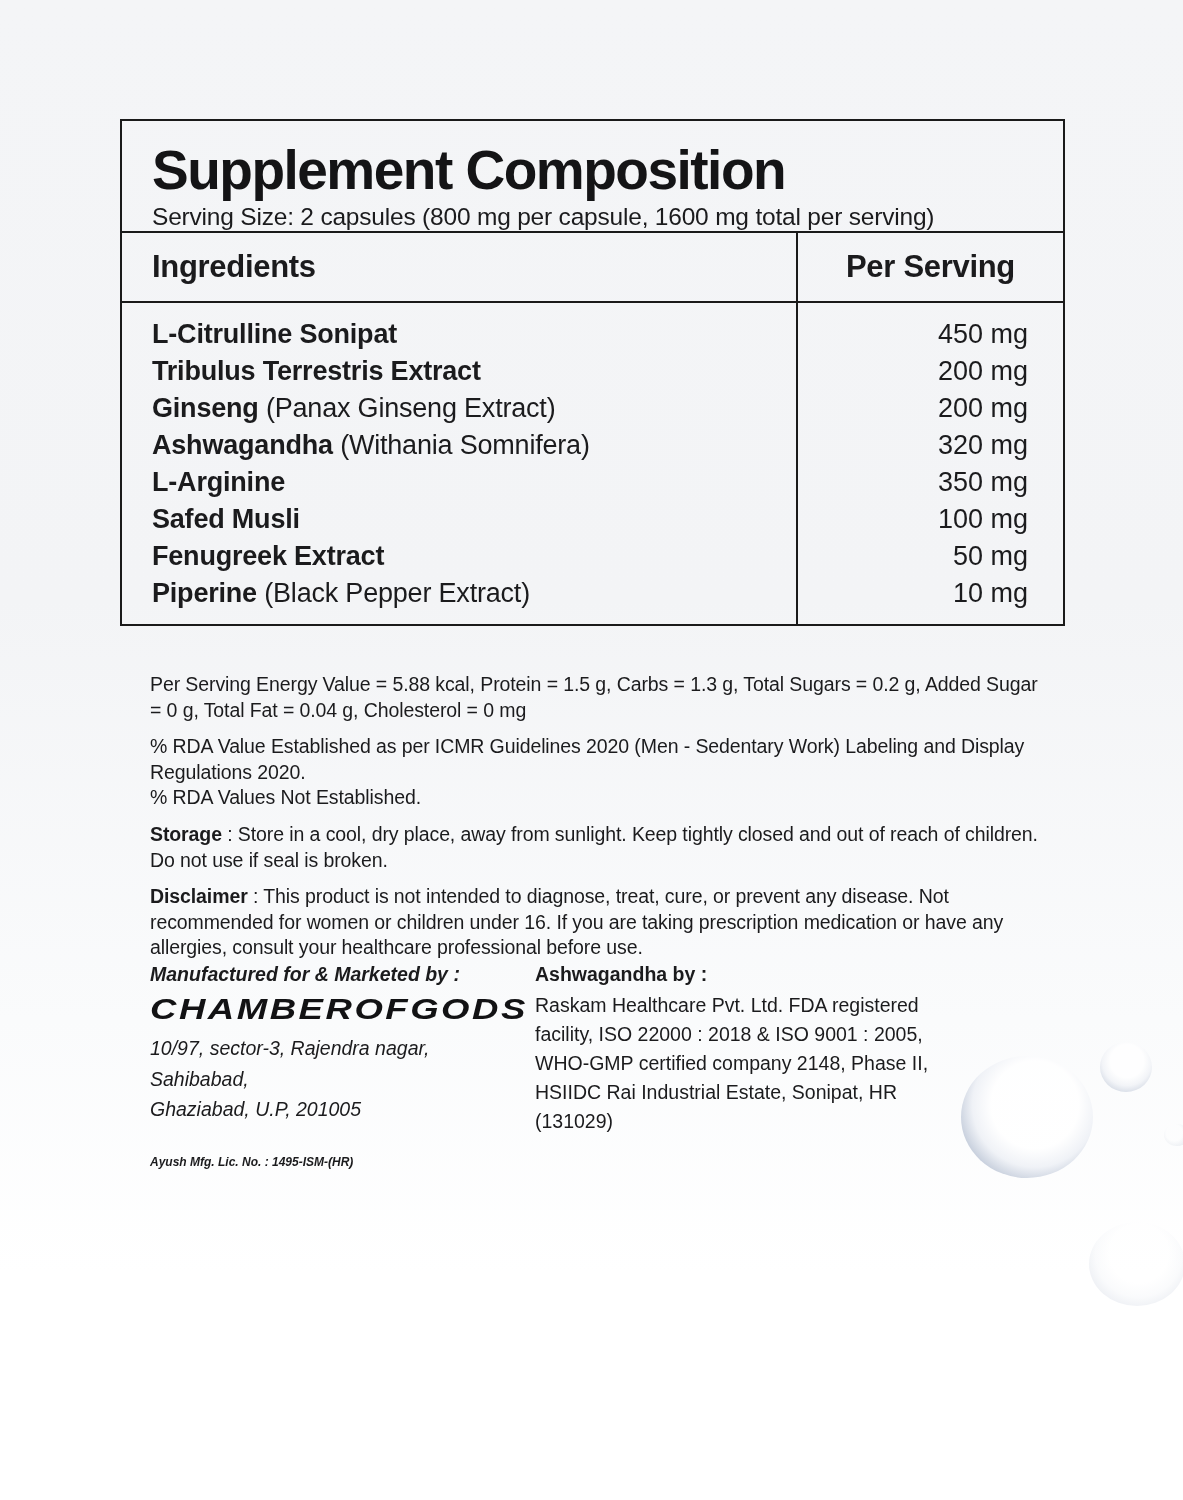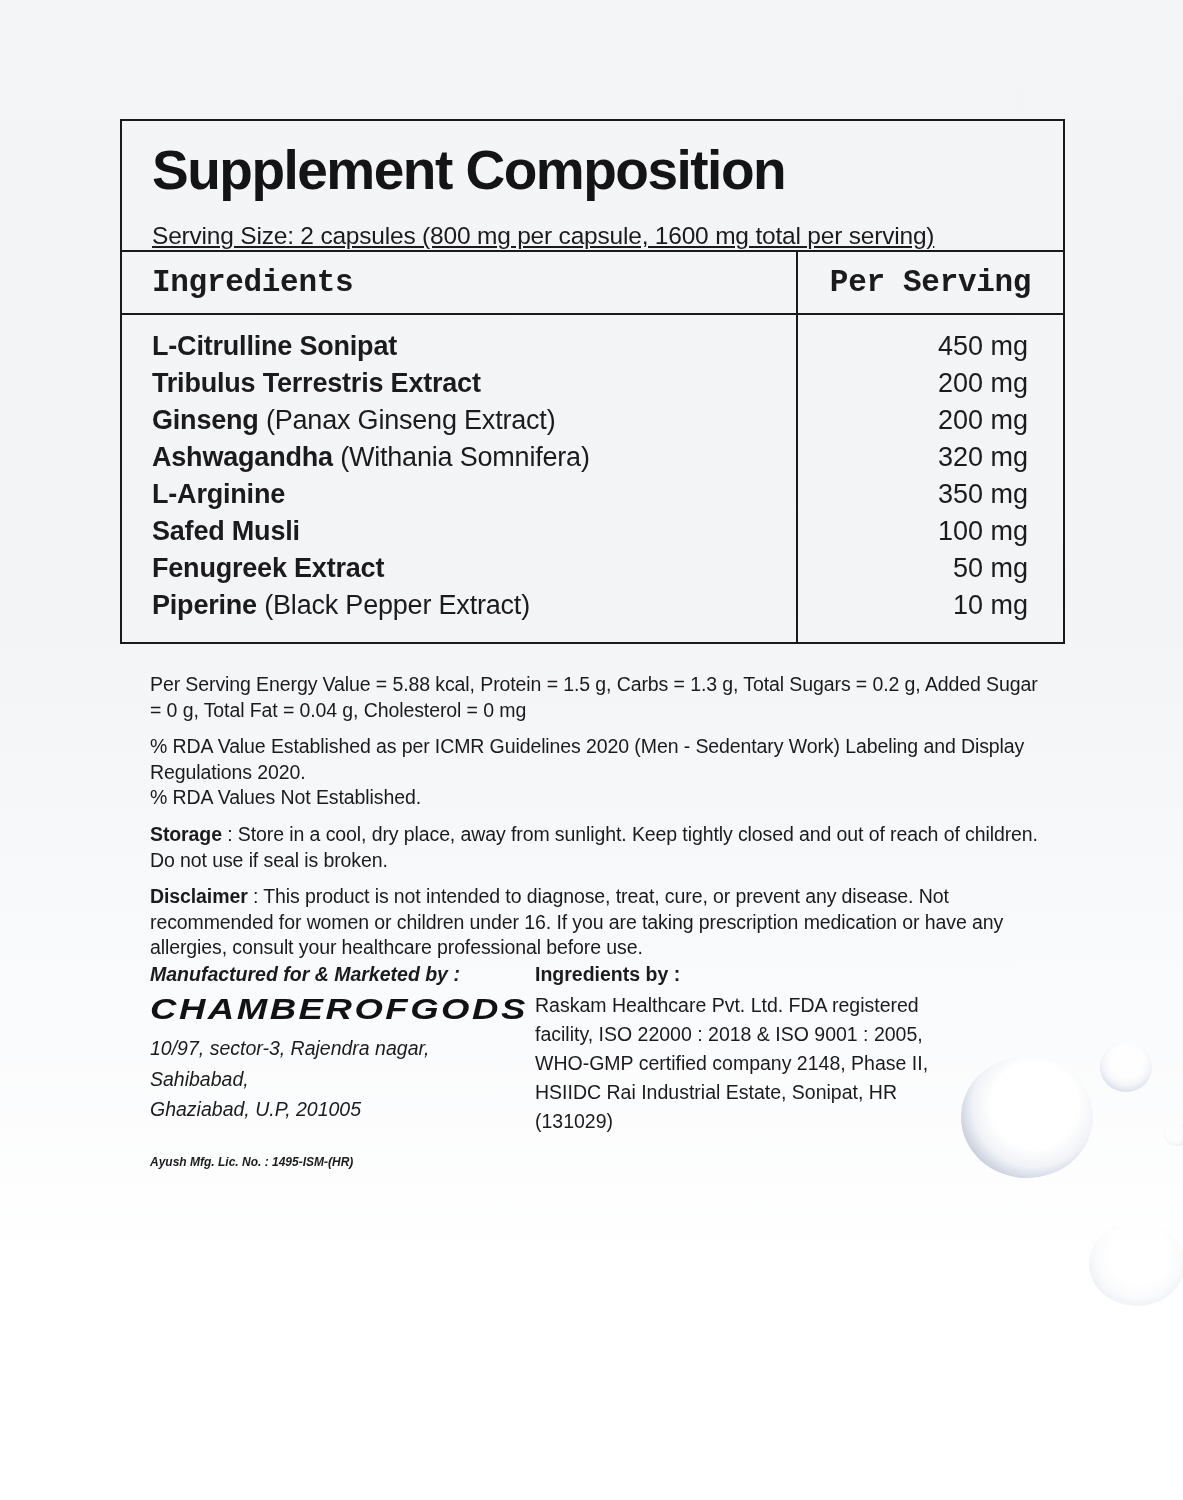--- a/index.html
+++ b/index.html
@@ -11,27 +11,27 @@
     color:#1b1b1d;
     overflow:hidden;
   }
   
   .panel{
     position:absolute;left:120px;top:119px;width:945px;
     border:2px solid #1a1a1a;box-sizing:border-box;
   }
   .title-block{padding:20px 30px 0 30px;}
   .title{font-size:55px;font-weight:700;letter-spacing:-1.5px;line-height:1.08;margin:0;color:#141416;}
-  .serving{font-size:24.5px;font-weight:400;margin-top:22px;letter-spacing:-0.2px;text-decoration:underline;}
-  .hdr-row{display:flex;border-top:2px solid #1a1a1a;height:63px;box-sizing:border-box;font-family:Liberation Mono, monospace;}
+  .serving{font-size:24.5px;font-weight:400;margin-top:3px;letter-spacing:-0.2px;}
+  .hdr-row{display:flex;border-top:2px solid #1a1a1a;height:70px;box-sizing:border-box;}
   .hdr-ing{flex:1;display:flex;align-items:center;padding-left:30px;font-size:31px;font-weight:700;border-right:2px solid #1a1a1a;letter-spacing:-0.3px;}
   .hdr-ps{width:265px;display:flex;align-items:center;justify-content:center;font-size:31px;font-weight:700;letter-spacing:-0.3px;}
   .body-row{display:flex;border-top:2px solid #1a1a1a;min-height:312px;box-sizing:border-box;}
   .body-left{flex:1;border-right:2px solid #1a1a1a;padding:13px 0 6px 30px;box-sizing:border-box;}
-  .body-right{width:265px;padding:13px 35px 18px 0;box-sizing:border-box;text-align:right;}
+  .body-right{width:265px;padding:13px 35px 12px 0;box-sizing:border-box;text-align:right;}
   .ing-line{font-size:27px;line-height:37px;font-weight:400;letter-spacing:-0.2px;white-space:nowrap;}
   .ing-line .b{font-weight:700;}
   .amt-line{font-size:27px;line-height:37px;font-weight:400;}
   
   .notes{position:absolute;left:150px;top:672px;width:900px;font-size:19.5px;line-height:25.6px;letter-spacing:-0.1px;}
   .notes p{margin:0 0 11px 0;}
   .notes .b{font-weight:700;}
   
   .footer{position:absolute;left:150px;top:962px;display:flex;}
   .f-left{width:385px;font-style:italic;}
@@ -112,21 +112,21 @@
       <div class="f-head">Manufactured for &amp; Marketed by :</div>
       <div class="brand">CHAMBEROFGODS</div>
       <div class="addr">
         <div>10/97, sector-3, Rajendra nagar,</div>
         <div>Sahibabad,</div>
         <div>Ghaziabad, U.P, 201005</div>
       </div>
       <div class="license">Ayush Mfg. Lic. No. : 1495-ISM-(HR)</div>
     </div>
     <div class="f-right">
-      <div class="f-head">Ingredients by :</div>
+      <div class="f-head">Ashwagandha by :</div>
       <div class="mfg-text">Raskam Healthcare Pvt. Ltd. FDA registered facility, ISO 22000 : 2018 &amp; ISO 9001 : 2005, WHO-GMP certified company 2148, Phase II, HSIIDC Rai Industrial Estate, Sonipat, HR (131029)</div>
     </div>
   </div>
 
   <div class="bubble bubble-lg"></div>
   <div class="bubble bubble-sm"></div>
   <div class="bubble bubble-bt"></div>
   <div class="bubble bubble-wisp"></div>
 
 </div>

